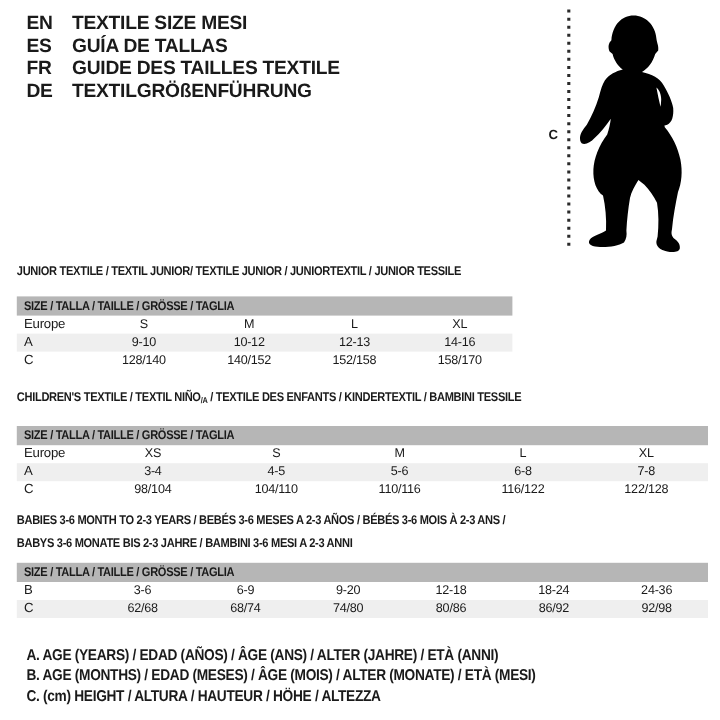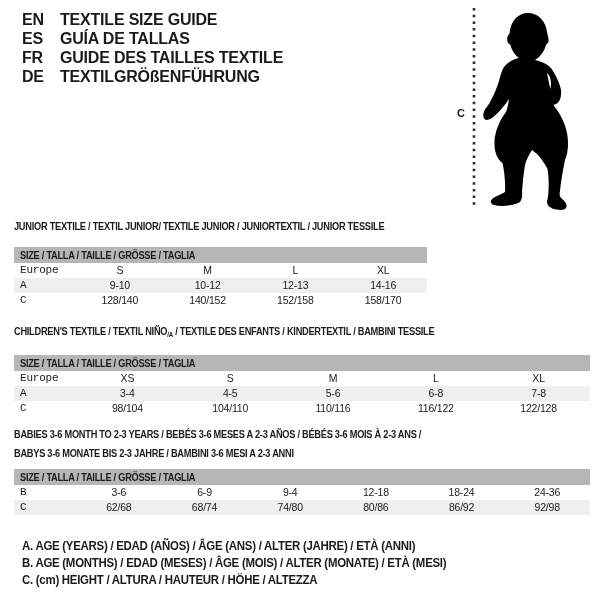--- a/index.html
+++ b/index.html
@@ -49,36 +49,36 @@
     height:16px;line-height:16px;
     background:var(--bar);
     padding-left:6px;
     font-size:10.5px;font-weight:700;letter-spacing:-0.3px;
   }
   .trow{
     display:flex;height:15px;line-height:15px;
     font-size:10.5px;letter-spacing:-0.2px;
   }
   .rows > .trow:nth-child(even){background:var(--stripe);}
-  .cell-label{width:62px;padding-left:6px;font-size:11px;font-family:Liberation Mono, monospace;}
+  .cell-label{width:62px;padding-left:6px;font-size:11px;}
   .cell{flex:1;text-align:center;}
   
   .footnotes{
     position:absolute;left:22px;top:537px;
     font-size:13px;font-weight:700;letter-spacing:-0.3px;
   }
   .footnote{line-height:17px;white-space:nowrap;}
 </style>
 </head>
 <body>
 
 <div class="legend">
   <div class="legend-row">
     <span class="legend-code">EN</span>
-    <span class="legend-text">TEXTILE SIZE GUIDE</span>
+    <span class="legend-text">TEXTILE SIZE MESI</span>
   </div>
   <div class="legend-row">
     <span class="legend-code">ES</span>
     <span class="legend-text">GUÍA DE TALLAS</span>
   </div>
   <div class="legend-row">
     <span class="legend-code">FR</span>
     <span class="legend-text">GUIDE DES TAILLES TEXTILE</span>
   </div>
   <div class="legend-row">
@@ -158,21 +158,21 @@
   <div class="tbl-title-wrap tight">
     <div class="tbl-title condense">BABIES 3-6 MONTH TO 2-3 YEARS / BEBÉS 3-6 MESES A 2-3 AÑOS / BÉBÉS 3-6 MOIS À 2-3 ANS /</div>
     <div class="tbl-title condense">BABYS 3-6 MONATE BIS 2-3 JAHRE / BAMBINI 3-6 MESI A 2-3 ANNI</div>
   </div>
   <div class="size-header"><span class="condense">SIZE / TALLA / TAILLE / GRÖSSE / TAGLIA</span></div>
   <div class="rows">
     <div class="trow">
       <div class="cell-label">B</div>
       <div class="cell">3-6</div>
       <div class="cell">6-9</div>
-      <div class="cell">9-4</div>
+      <div class="cell">9-20</div>
       <div class="cell">12-18</div>
       <div class="cell">18-24</div>
       <div class="cell">24-36</div>
     </div>
     <div class="trow">
       <div class="cell-label">C</div>
       <div class="cell">62/68</div>
       <div class="cell">68/74</div>
       <div class="cell">74/80</div>
       <div class="cell">80/86</div>

